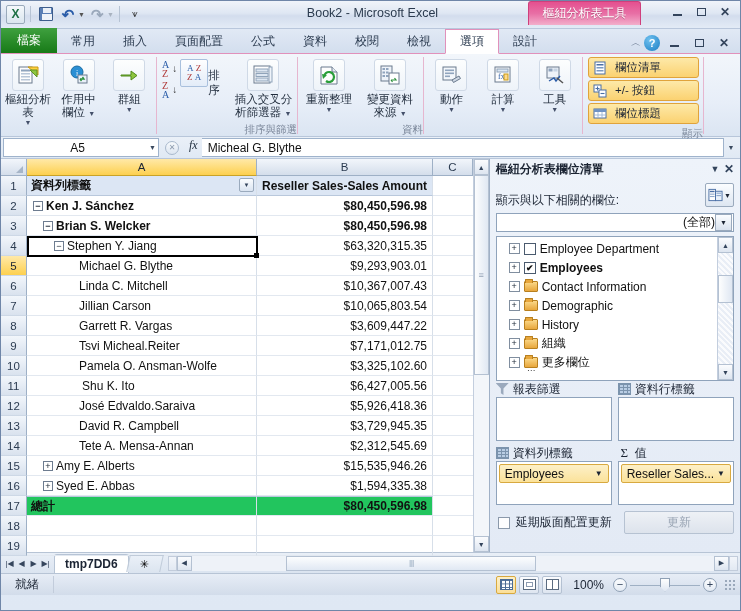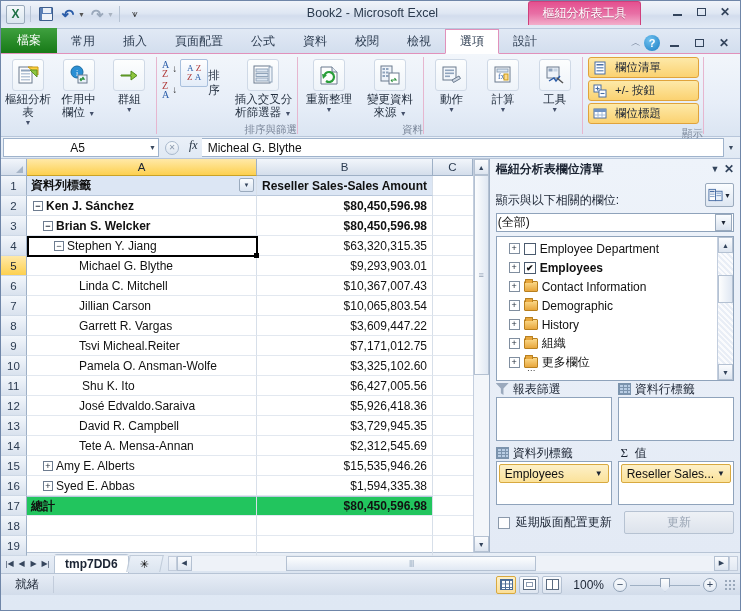--- a/index.html
+++ b/index.html
@@ -285,21 +285,21 @@
   }
   .pv-sub .lbl { flex:1; font-size:12px; color:#1b2433; padding-top:9px; }
   .pv-btn {
     display:flex; align-items:center; gap:1px;
     border:1px solid #9aaabd; border-radius:2px; height:24px; padding:0 2px;
     background:linear-gradient(to bottom,#fbfdff,#dde6f1);
   }
   .pv-select {
     margin: 2px 6px 4px 6px; height:19px; background:#fff;
     border:1px solid #8fa3bb; display:flex; align-items:center;
-    font-size:12px; color:#111; padding-left:1px;
+    font-size:12px; color:#111; padding-left:1px;text-align:right;
   }
   .pv-select .v { flex:1; }
   .pv-select .d {
     width:17px; height:17px; border:1px solid #9aaabd;
     background:linear-gradient(to bottom,#fbfdff,#d9e2ee);
     display:flex;align-items:center;justify-content:center; font-size:7px; color:#1b2433;
     margin-right:1px;
   }
   .pv-list {
     margin: 0 6px; background:#fff; border:1px solid #8fa3bb; height: 145px;

